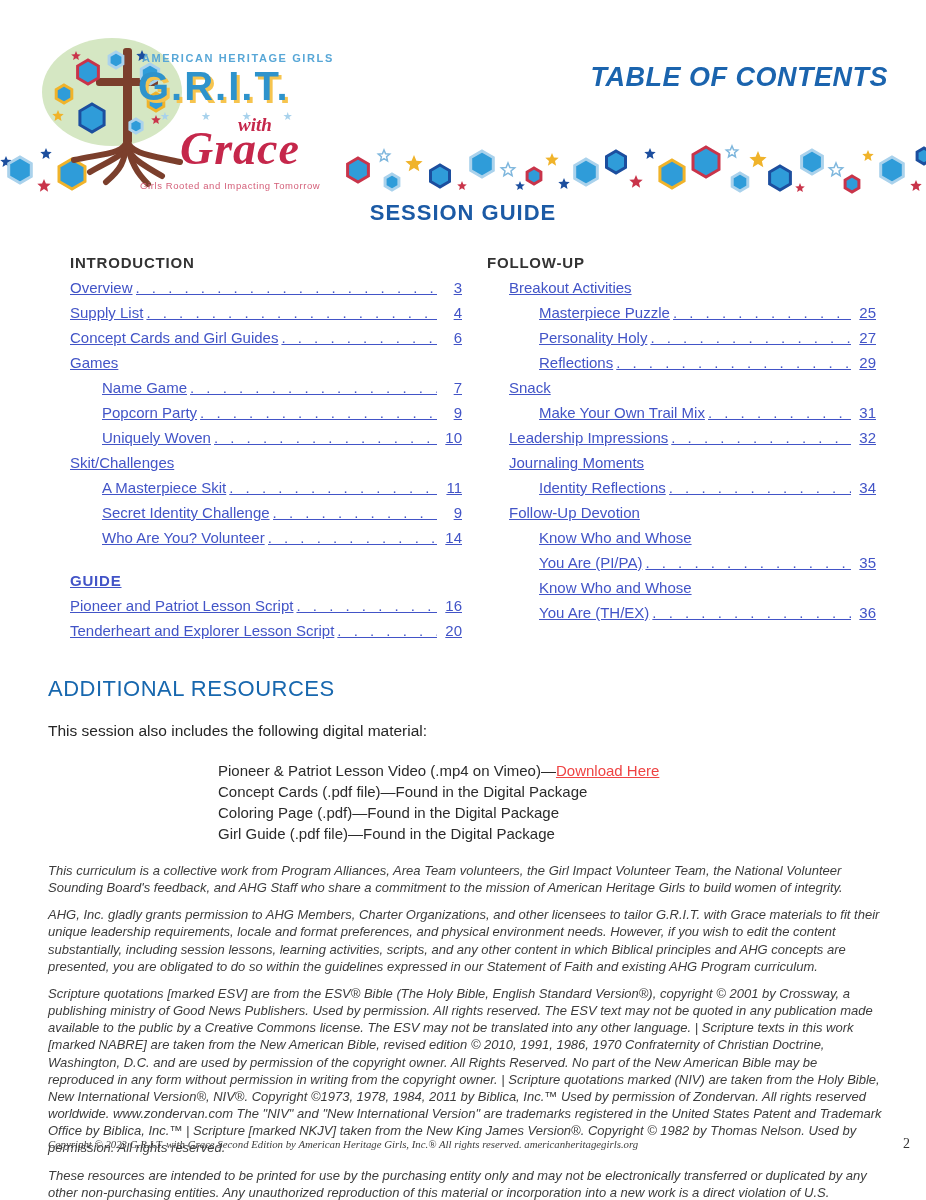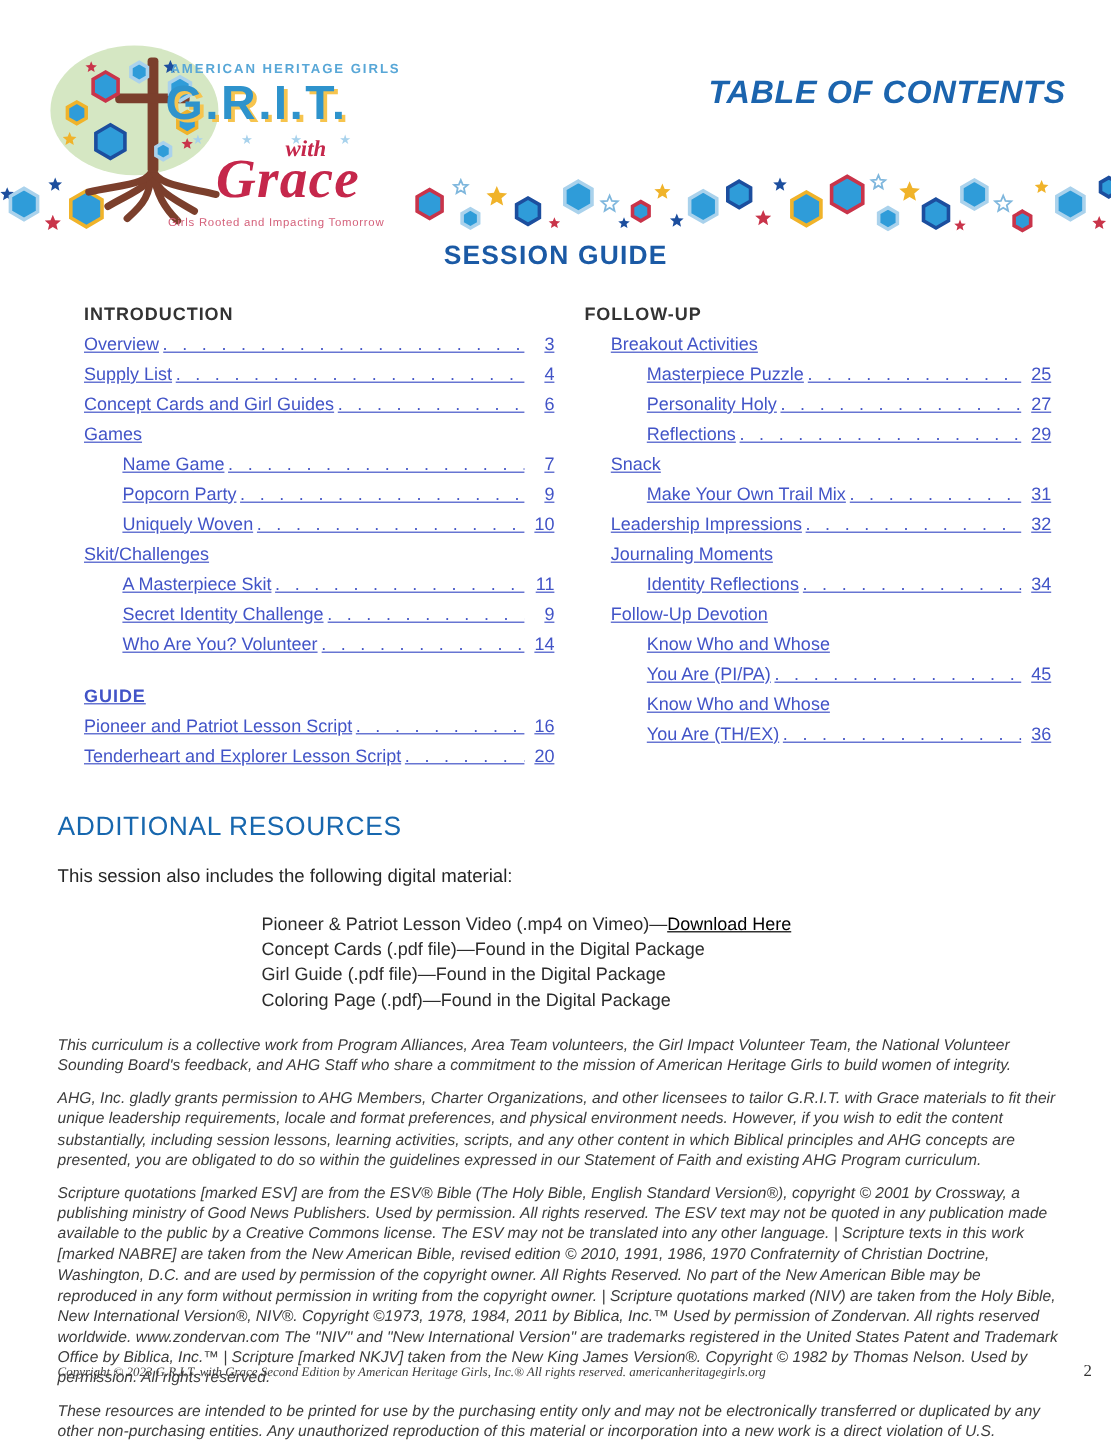--- a/index.html
+++ b/index.html
@@ -44,21 +44,21 @@
   #toc-left .lvl1{padding-left:32px;}
   #toc-right .lvl1{padding-left:22px;}
   #toc-right .lvl2{padding-left:52px;}
   .toc-spacer{height:18px;}
 
   
   .add-heading{position:absolute;left:48px;top:676px;font-size:22px;font-weight:400;color:#1767ae;letter-spacing:.5px;}
   .add-intro{position:absolute;left:48px;top:722px;font-size:15.5px;color:#262626;}
   .materials{position:absolute;left:218px;top:760px;font-size:15px;color:#2b2b2b;line-height:21px;}
   .mat-line{white-space:nowrap;}
-  .mat-link{color:#000000;text-decoration:underline;cursor:pointer;}
+  .mat-link{color:#ef4444;text-decoration:underline;cursor:pointer;}
 
   
   .fineprint{position:absolute;left:48px;top:862px;width:834px;font-size:13px;font-style:italic;
              color:#3c3c3c;line-height:1.32;}
   .fineprint p{margin:0 0 10px 0;}
 
   .footer{position:absolute;left:48px;top:1136px;width:862px;display:flex;justify-content:space-between;align-items:center;font-family:Liberation Serif, serif;}
   .footer-text{font-size:10.8px;font-style:italic;color:#3c3c3c;}
   .footer-page{font-size:14px;color:#333333;}
 </style>
@@ -256,40 +256,40 @@
         </div>
         <div class="toc-row lvl1">
           <span class="toc-label">Follow-Up Devotion</span>
         </div>
         <div class="toc-row lvl2">
           <span class="toc-label">Know Who and Whose</span>
         </div>
         <div class="toc-row lvl2">
           <span class="toc-label">You Are (PI/PA)</span>
           <span class="toc-leader">. . . . . . . . . . . . . . . . . . . . . . . . . . . . . . . . . . . . . . . . . . . . . . . . . . . . . . . . . . . . . . . . . . . . . . . . . . . . . . . . . . . . . . . . . .</span>
-          <span class="toc-page">45</span>
+          <span class="toc-page">35</span>
         </div>
         <div class="toc-row lvl2">
           <span class="toc-label">Know Who and Whose</span>
         </div>
         <div class="toc-row lvl2">
           <span class="toc-label">You Are (TH/EX)</span>
           <span class="toc-leader">. . . . . . . . . . . . . . . . . . . . . . . . . . . . . . . . . . . . . . . . . . . . . . . . . . . . . . . . . . . . . . . . . . . . . . . . . . . . . . . . . . . . . . . . . .</span>
           <span class="toc-page">36</span>
         </div>
       </div>
   </div>
 
   <div class="add-heading">ADDITIONAL RESOURCES</div>
   <div class="add-intro">This session also includes the following digital material:</div>
   <div class="materials" id="materials">
       <div class="mat-line"><span>Pioneer &amp; Patriot Lesson Video (.mp4 on Vimeo)—</span><span class="mat-link">Download Here</span></div>
       <div class="mat-line"><span>Concept Cards (.pdf file)—Found in the Digital Package</span></div>
+      <div class="mat-line"><span>Coloring Page (.pdf)—Found in the Digital Package</span></div>
       <div class="mat-line"><span>Girl Guide (.pdf file)—Found in the Digital Package</span></div>
-      <div class="mat-line"><span>Coloring Page (.pdf)—Found in the Digital Package</span></div>
     </div>
 
   <div class="fineprint" id="fineprint">
       <p>This curriculum is a collective work from Program Alliances, Area Team volunteers, the Girl Impact Volunteer Team, the National Volunteer Sounding Board's feedback, and AHG Staff who share a commitment to the mission of American Heritage Girls to build women of integrity.</p>
       <p>AHG, Inc. gladly grants permission to AHG Members, Charter Organizations, and other licensees to tailor G.R.I.T. with Grace materials to fit their unique leadership requirements, locale and format preferences, and physical environment needs. However, if you wish to edit the content substantially, including session lessons, learning activities, scripts, and any other content in which Biblical principles and AHG concepts are presented, you are obligated to do so within the guidelines expressed in our Statement of Faith and existing AHG Program curriculum.</p>
       <p>Scripture quotations [marked ESV] are from the ESV® Bible (The Holy Bible, English Standard Version®), copyright © 2001 by Crossway, a publishing ministry of Good News Publishers. Used by permission. All rights reserved. The ESV text may not be quoted in any publication made available to the public by a Creative Commons license. The ESV may not be translated into any other language. | Scripture texts in this work [marked NABRE] are taken from the New American Bible, revised edition © 2010, 1991, 1986, 1970 Confraternity of Christian Doctrine, Washington, D.C. and are used by permission of the copyright owner. All Rights Reserved. No part of the New American Bible may be reproduced in any form without permission in writing from the copyright owner. | Scripture quotations marked (NIV) are taken from the Holy Bible, New International Version®, NIV®. Copyright ©1973, 1978, 1984, 2011 by Biblica, Inc.™ Used by permission of Zondervan. All rights reserved worldwide. www.zondervan.com The "NIV" and "New International Version" are trademarks registered in the United States Patent and Trademark Office by Biblica, Inc.™ | Scripture [marked NKJV] taken from the New King James Version®. Copyright © 1982 by Thomas Nelson. Used by permission. All rights reserved.</p>
       <p>These resources are intended to be printed for use by the purchasing entity only and may not be electronically transferred or duplicated by any other non-purchasing entities. Any unauthorized reproduction of this material or incorporation into a new work is a direct violation of U.S. Copyright laws.</p>
     </div>
 
   <div class="footer">

